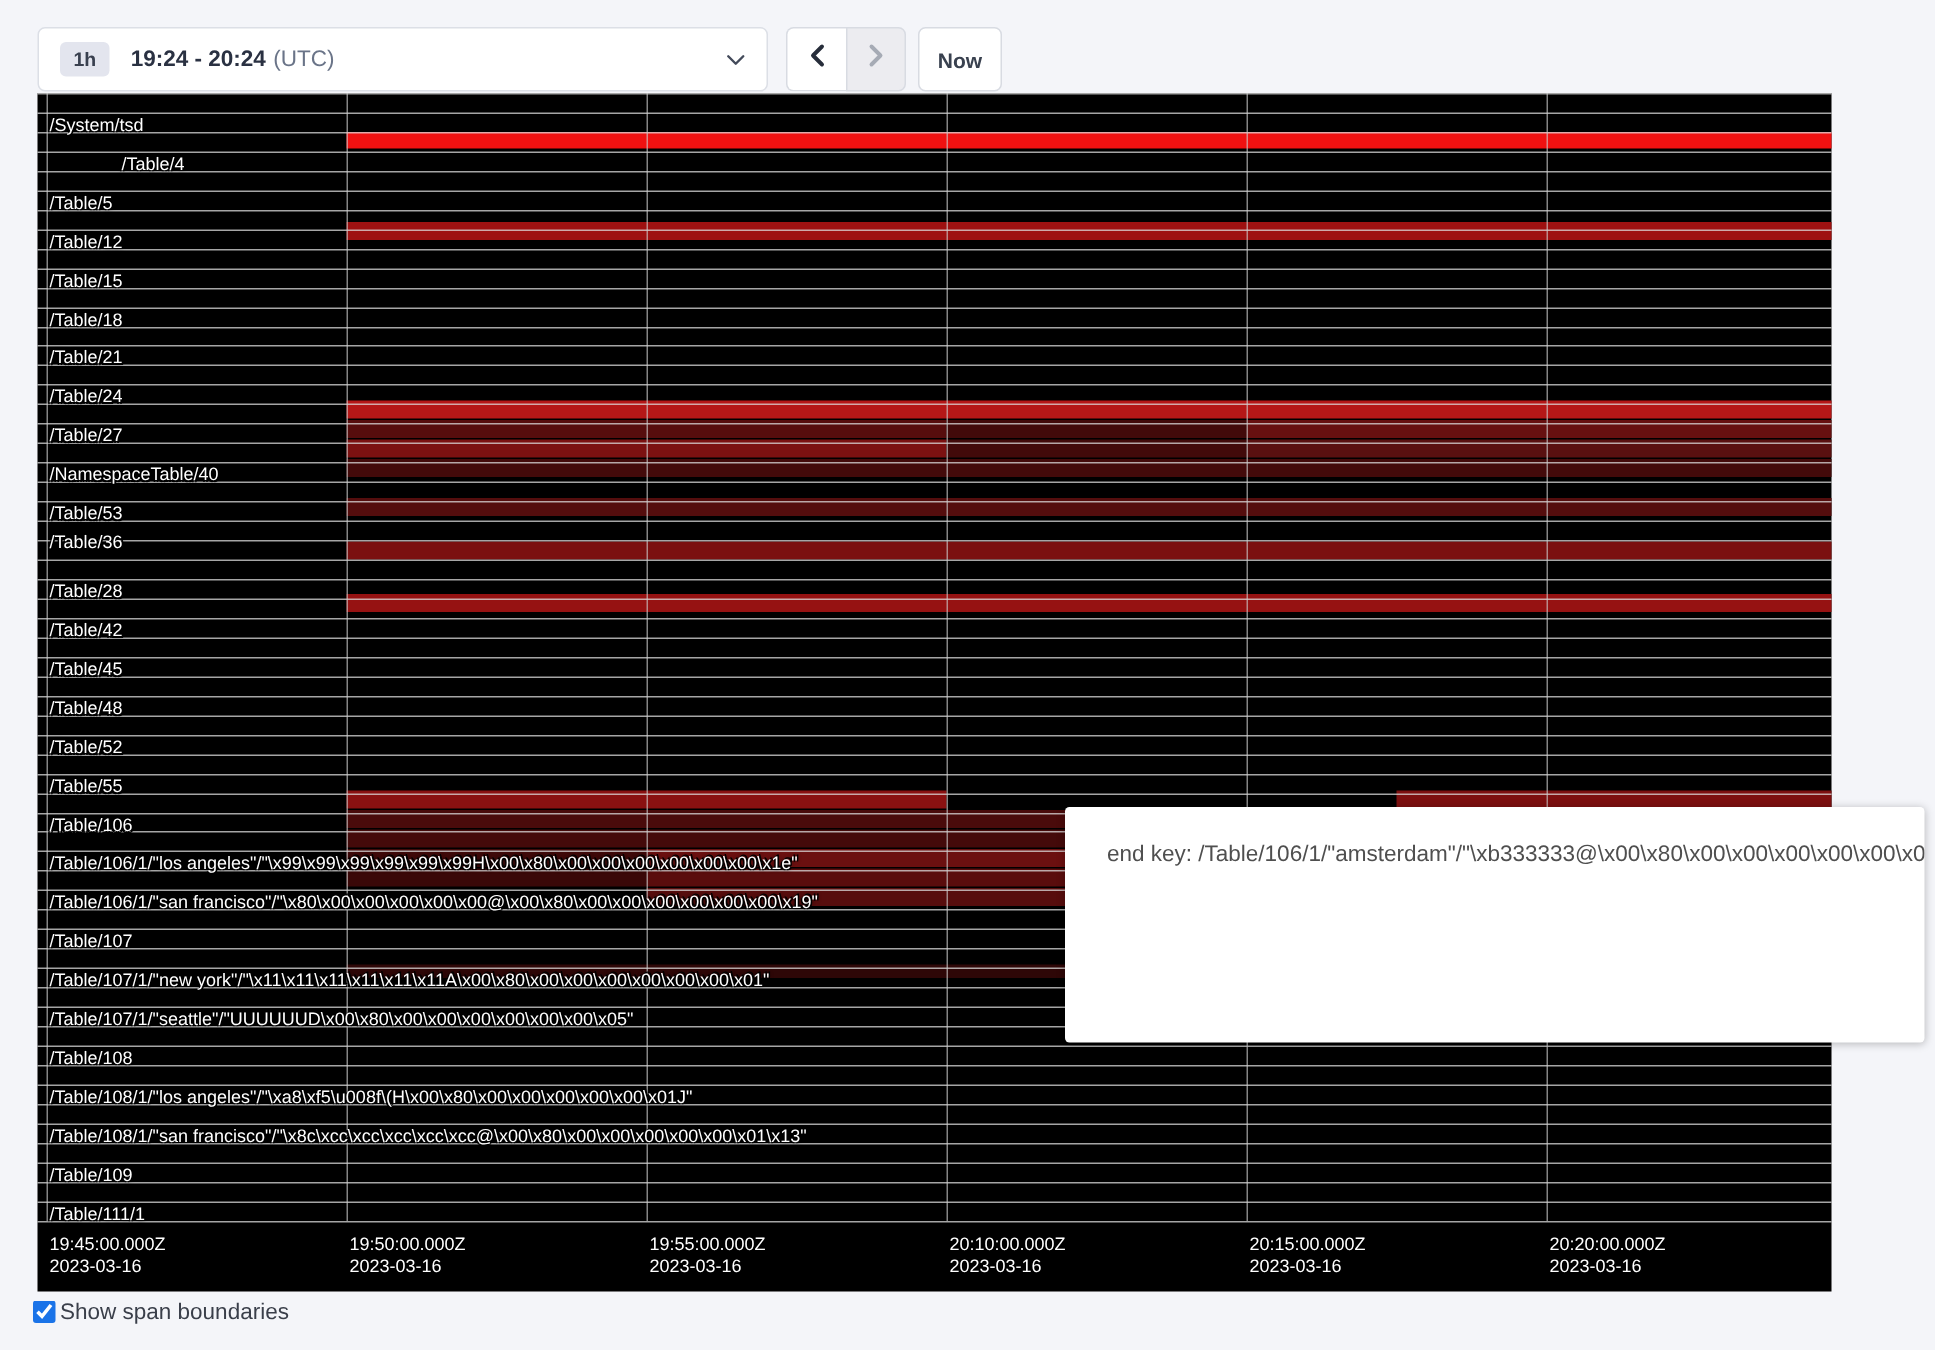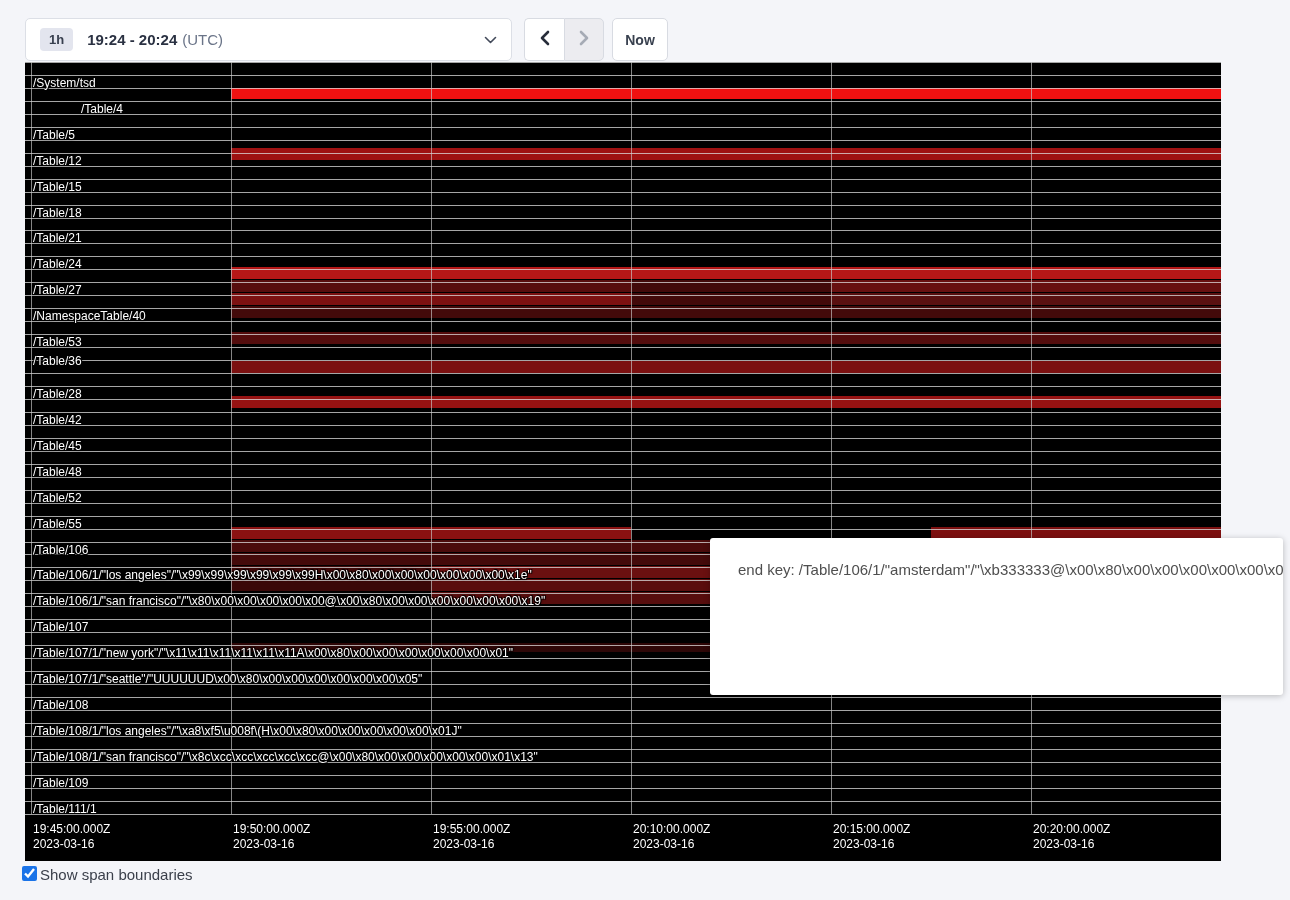--- a/index.html
+++ b/index.html
@@ -52,21 +52,21 @@
   .x-axis { position:absolute; left:0; top:752px; width:1196px; height:47px; z-index:3; }
   .xtick { position:absolute; top:8px; color:#fff; font-size:12px; line-height:15px; white-space:nowrap; }
   
   .tooltip {
     position:absolute; left:685px; top:476px; width:573px; height:157px;
     background:#fff; border-radius:3px; box-shadow:0 1px 6px rgba(0,0,0,0.25);
     z-index:10; padding:15px 0 0 28px; overflow:hidden;
   }
   .tooltip-line { font-size:15px; color:#4f4f4f; line-height:34px; white-space:nowrap; }
   
-  .footer { position:absolute; left:22px; top:866px; display:flex; align-items:flex-start; }
+  .footer { position:absolute; left:22px; top:866px; display:flex; align-items:center; }
   .footer input[type=checkbox] { width:15px; height:15px; accent-color:#1a73e8; cursor:pointer; }
   .footer label { font-size:15px; color:#3a3f4a; margin-left:3px; cursor:default; }
 </style>
 </head>
 <body>
 
 <div class="toolbar">
   <div class="time-selector">
     <span class="duration-badge">1h</span>
     <span class="range-text">19:24 - 20:24</span>

